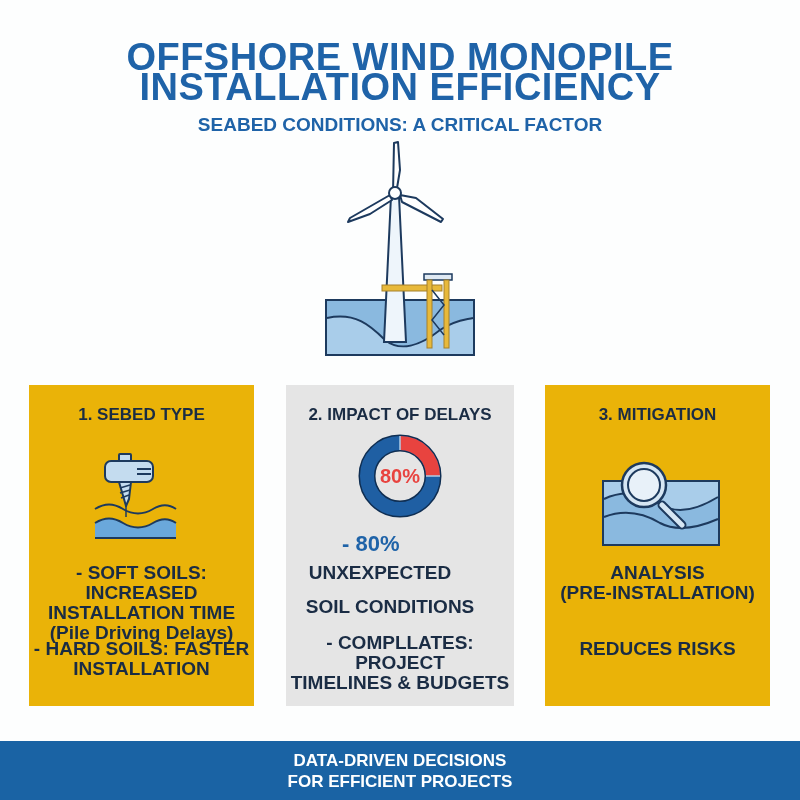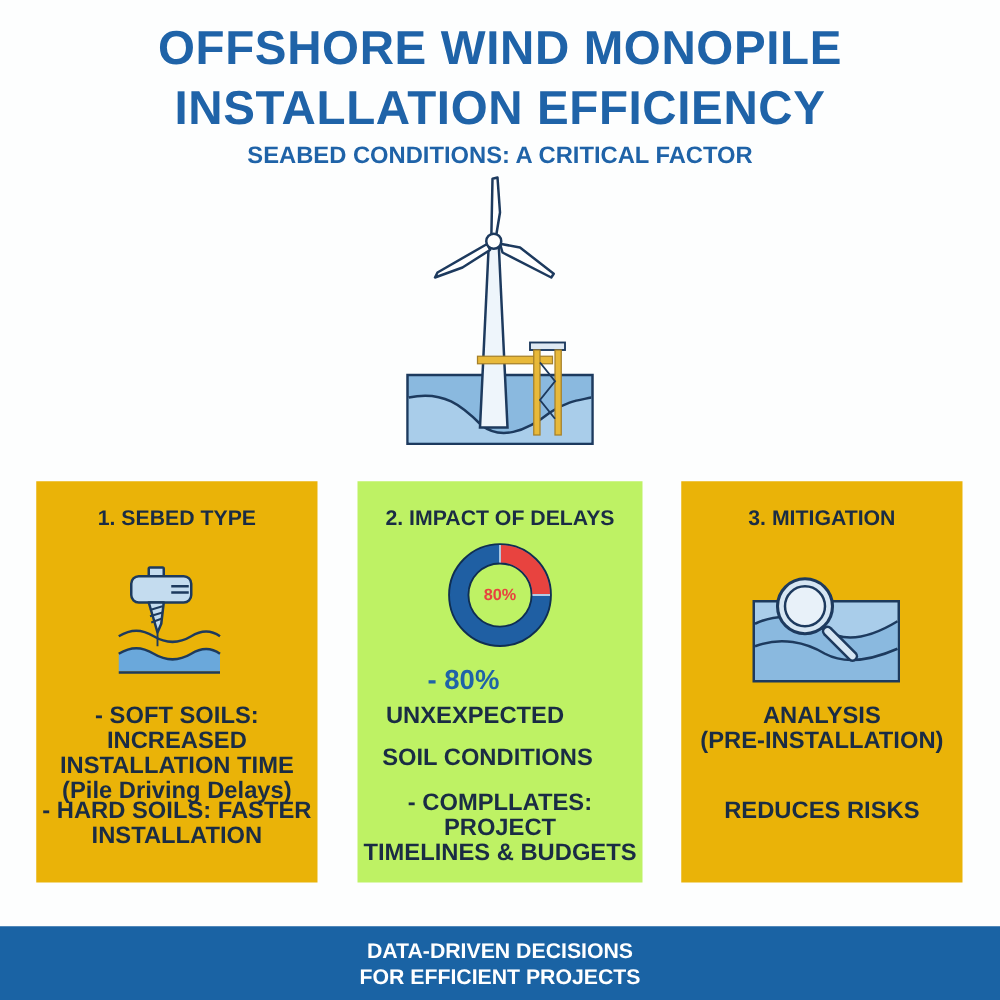--- a/index.html
+++ b/index.html
@@ -5,34 +5,34 @@
   html, body { margin: 0; padding: 0; }
   body {
     width: 800px; height: 800px; position: relative; overflow: hidden;
     background: #fdfefe;
     font-family: "Liberation Sans", "DejaVu Sans", sans-serif;
   }
   .title {
     position: absolute; left: 0; width: 800px; text-align: center;
     color: #1f63a8; font-weight: 700; margin: 0;
   }
-  .title.l1 { top: 18px; font-size: 38px; letter-spacing: 0.5px; line-height: 42px; }
+  .title.l1 { top: 36px; font-size: 38px; letter-spacing: 0.5px; line-height: 42px; }
   .title.l2 { top: 66px; font-size: 38px; letter-spacing: 0.5px; line-height: 42px; }
   .subtitle {
     position: absolute; top: 114px; left: 0; width: 800px; text-align: center;
     color: #1f63a8; font-weight: 700; font-size: 19px; line-height: 22px;
   }
   .hero { position: absolute; left: 310px; top: 130px; width: 180px; height: 230px; }
   .card {
     position: absolute; top: 385px; height: 321px;
     background: #eab308; box-sizing: border-box;
     color: #1a2c44; text-align: center;
   }
   .card.c1 { left: 29px; width: 225px; }
-  .card.c2 { left: 286px; width: 228px; background: #bef264; }
+  .card.c2 { left: 286px; width: 228px; background: #e5e5e5; }
   .card.c3 { left: 545px; width: 225px; }
   .card-title {
     position: absolute; top: 20px; left: 0; width: 100%;
     font-weight: 700; font-size: 17px; line-height: 20px;
   }
   .card-icon { position: absolute; }
   .txt {
     position: absolute; left: 0; width: 100%;
     font-weight: 700; font-size: 19px; line-height: 20px;
   }
@@ -113,21 +113,21 @@
 <div class="card c2">
   <div class="card-title">2. IMPACT OF DELAYS</div>
   <div class="card-icon" style="left:72px; top:49px;">
     <svg width="84" height="84" viewBox="0 0 84 84">
       <circle cx="42" cy="42" r="33" fill="none" stroke="#0f2e52" stroke-width="17"></circle>
       <circle cx="42" cy="42" r="33" fill="none" stroke="#1f5fa3" stroke-width="14"></circle>
       <path d="M42 9 A33 33 0 0 1 75 42" fill="none" stroke="#e8433f" stroke-width="14"></path>
       <line x1="42" y1="2" x2="42" y2="16" stroke="#b0cde6" stroke-width="1.5"></line>
       <line x1="68" y1="42" x2="82" y2="42" stroke="#b0cde6" stroke-width="1.5"></line>
     </svg>
-    <div style="position:absolute; left:0; top:30px; width:84px; text-align:center; color:#e8433f; font-weight:700; font-size:13px; line-height:24px;">80%</div>
+    <div style="position:absolute; left:0; top:30px; width:84px; text-align:center; color:#e8433f; font-weight:700; font-size:20px; line-height:24px;">80%</div>
   </div>
   <div class="txt big">- 80%</div>
   <div class="txt t1">UNXEXPECTED</div>
   <div class="txt t2">SOIL CONDITIONS</div>
   <div class="txt t3">
     <div>- COMPLLATES: PROJECT</div>
     <div>TIMELINES &amp; BUDGETS</div>
   </div>
 </div>
 

